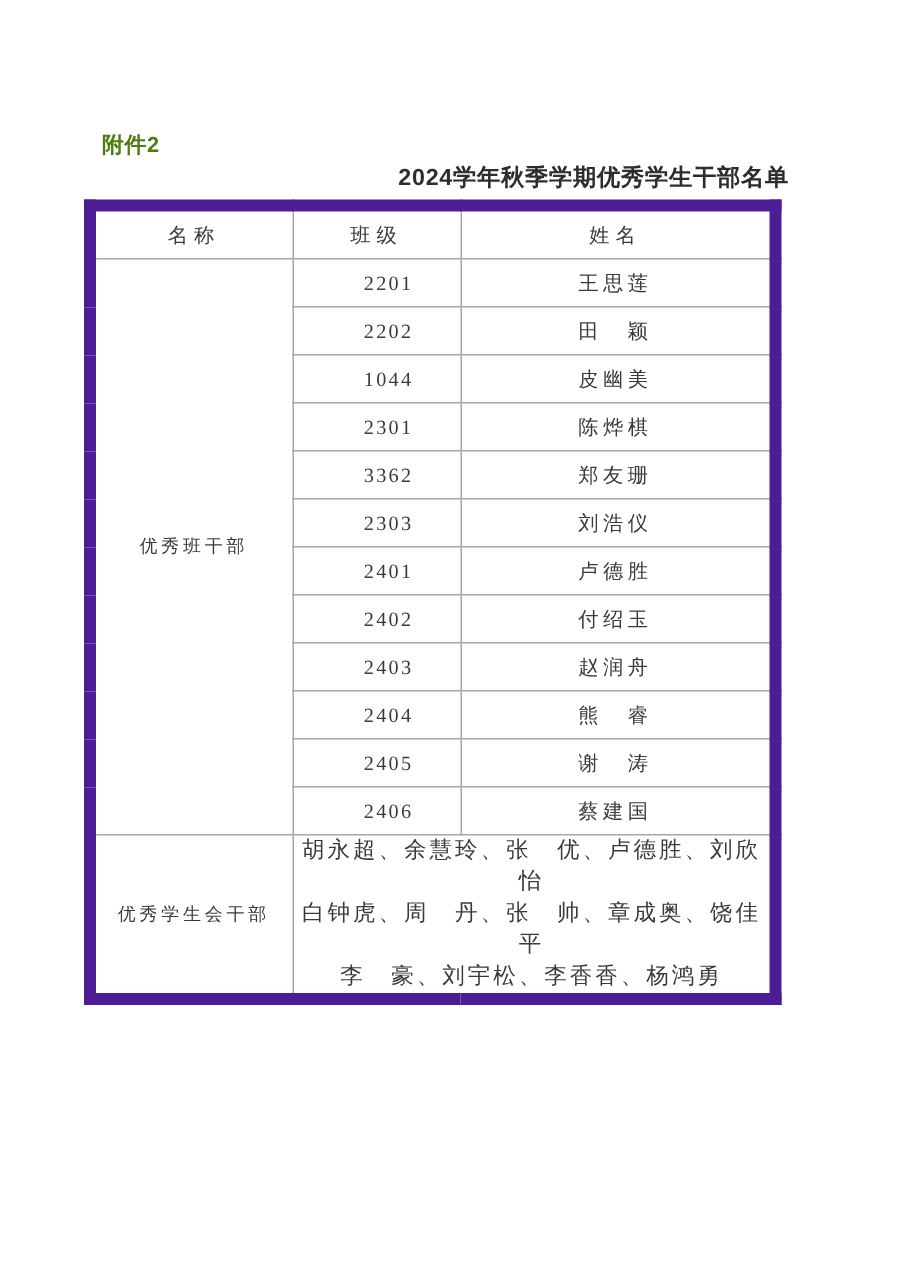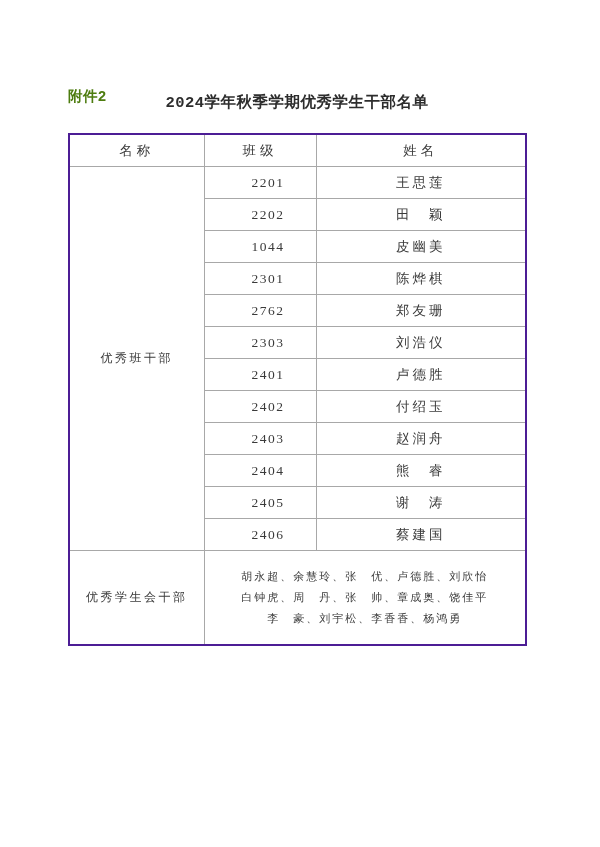--- a/index.html
+++ b/index.html
@@ -19,36 +19,36 @@
     top: 87px;
     font-family: "Liberation Sans", "DejaVu Sans", sans-serif;
     font-weight: 600;
     font-size: 14.5px;
     color: #4d7c0f;
     letter-spacing: 0.5px;
   }
   .doc-title {
     position: absolute;
     left: 68px;
-    top: 92px;
+    top: 108px;
     width: 458px;
-    text-align: center;
-    font-family: Liberation Mono, monospace;
+    text-align: right;
+    font-family: Liberation Sans, sans-serif;
     font-weight: 700;
     font-size: 15.5px;
     color: #2d2d2d;
     letter-spacing: 0.5px;
   }
   table.roster {
     position: absolute;
-    left: 68px;
+    left: 56px;
     top: 133px;
     border-collapse: collapse;
     table-layout: fixed;
-    border: 2px solid #4c1d95;
+    border: 8px solid #4c1d95;
   }
   table.roster col.c1 { width: 135px; }
   table.roster col.c2 { width: 112px; }
   table.roster col.c3 { width: 210px; }
   table.roster th, table.roster td {
     border: 1px solid #a8a8a8;
     text-align: center;
     vertical-align: middle;
     font-size: 13.5px;
     font-weight: normal;
@@ -69,21 +69,21 @@
     letter-spacing: 3px;
   }
   table.roster td.group-label {
     letter-spacing: 2.5px;
     font-size: 12px;
   }
   table.roster td.union-names {
     height: 93px;
     line-height: 21px;
     letter-spacing: 2px;
-    font-size: 11px;
+    font-size: 15px;
   }
   .union-line { text-align: center; }
 </style>
 </head>
 <body>
 
 <div class="page">
 
   <div class="attachment-label">附件2</div>
 
@@ -112,21 +112,21 @@
     </tr>
     <tr>
       <td class="class-no">1044</td>
       <td class="student-name">皮幽美</td>
     </tr>
     <tr>
       <td class="class-no">2301</td>
       <td class="student-name">陈烨棋</td>
     </tr>
     <tr>
-      <td class="class-no">2762</td>
+      <td class="class-no">3362</td>
       <td class="student-name">郑友珊</td>
     </tr>
     <tr>
       <td class="class-no">2303</td>
       <td class="student-name">刘浩仪</td>
     </tr>
     <tr>
       <td class="class-no">2401</td>
       <td class="student-name">卢德胜</td>
     </tr>

